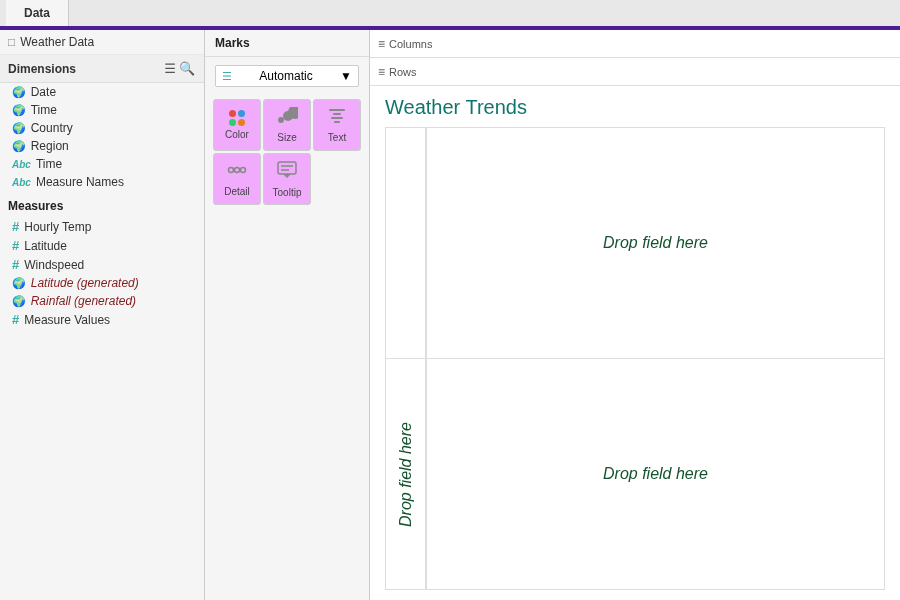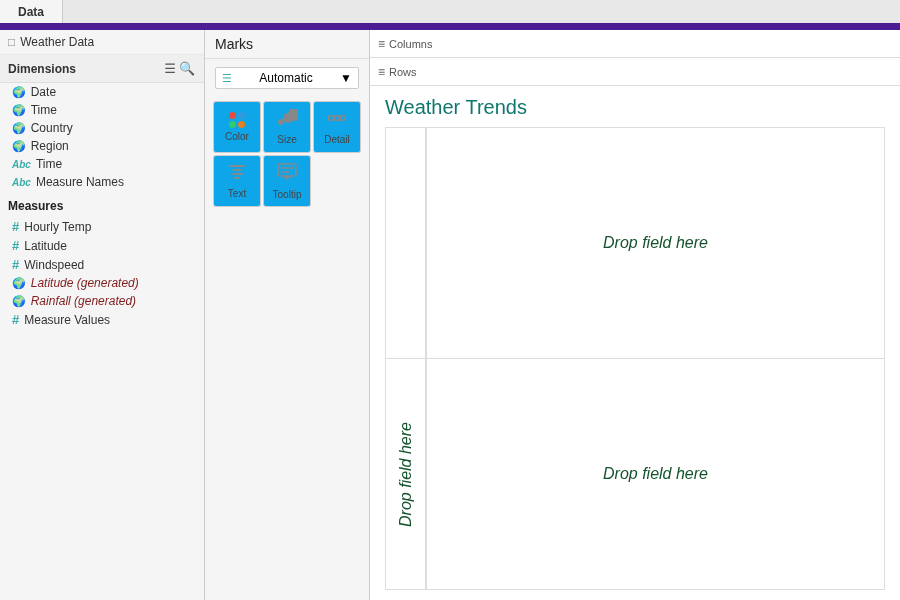--- a/index.html
+++ b/index.html
@@ -11,23 +11,24 @@
       height: 600px;
       overflow: hidden;
       display: flex;
       flex-direction: column;
     }
 
     
     .top-tabs {
       display: flex;
       background: #e8e8e8;
-      border-bottom: 7px solid #4c1d95;
+      border-bottom: 4px solid #4c1d95;
       height: 30px;
       align-items: stretch;
+      padding-left: 6px;
     }
     .top-tab {
       padding: 0 18px;
       display: flex;
       align-items: center;
       cursor: pointer;
       font-size: 12px;
       color: #333;
       border-right: 1px solid #ccc;
       background: #e0e0e0;
@@ -133,22 +134,22 @@
 
     
     .marks-panel {
       width: 165px;
       background: #f5f5f5;
       border-right: 1px solid #ccc;
       display: flex;
       flex-direction: column;
     }
     .marks-title {
-      font-weight: 400;
-      font-size: 14px;
+      font-weight: 700;
+      font-size: 12px;
       padding: 6px 10px;
       border-bottom: 1px solid #ddd;
       color: #222;
     }
     .marks-dropdown {
       margin: 8px 10px;
       padding: 3px 6px;
       background: white;
       border: 1px solid #ccc;
       border-radius: 2px;
@@ -167,21 +168,21 @@
       display: grid;
       grid-template-columns: 1fr 1fr 1fr;
       gap: 2px;
       padding: 4px 8px;
     }
     .marks-btn {
       display: flex;
       flex-direction: column;
       align-items: center;
       padding: 6px 4px;
-      background: #0ea5e9;
+      background: #f0abfc;
       border: 1px solid #ccc;
       border-radius: 3px;
       cursor: pointer;
       font-size: 10px;
       color: #444;
       gap: 3px;
       min-height: 52px;
       justify-content: center;
     }
     .marks-btn-icon {
@@ -416,39 +417,39 @@
             <circle cx="5" cy="13" r="3" fill="#888"></circle>
             <circle cx="12" cy="9" r="5" fill="#888"></circle>
             <circle cx="19" cy="5" r="7" fill="#888"></circle>
           </svg>
         </div>
         <span>Size</span>
       </div>
 
       <div class="marks-btn">
         <div class="marks-btn-icon">
-          <svg width="22" height="18" viewBox="0 0 22 18">
-            <circle cx="5" cy="9" r="2.5" fill="none" stroke="#888" stroke-width="1.5"></circle>
-            <circle cx="11" cy="9" r="2.5" fill="none" stroke="#888" stroke-width="1.5"></circle>
-            <circle cx="17" cy="9" r="2.5" fill="none" stroke="#888" stroke-width="1.5"></circle>
-          </svg>
-        </div>
-        <span>Detail</span>
-      </div>
-
-      <div class="marks-btn">
-        <div class="marks-btn-icon">
           <svg width="20" height="18" viewBox="0 0 20 18">
             <rect x="2" y="2" width="16" height="2" rx="1" fill="#888"></rect>
             <rect x="6" y="6" width="8" height="2" rx="1" fill="#888"></rect>
             <rect x="4" y="10" width="12" height="2" rx="1" fill="#888"></rect>
             <rect x="7" y="14" width="6" height="2" rx="1" fill="#888"></rect>
           </svg>
         </div>
         <span>Text</span>
+      </div>
+
+      <div class="marks-btn">
+        <div class="marks-btn-icon">
+          <svg width="22" height="18" viewBox="0 0 22 18">
+            <circle cx="5" cy="9" r="2.5" fill="none" stroke="#888" stroke-width="1.5"></circle>
+            <circle cx="11" cy="9" r="2.5" fill="none" stroke="#888" stroke-width="1.5"></circle>
+            <circle cx="17" cy="9" r="2.5" fill="none" stroke="#888" stroke-width="1.5"></circle>
+          </svg>
+        </div>
+        <span>Detail</span>
       </div>
 
       <div class="marks-btn">
         <div class="marks-btn-icon">
           <svg width="22" height="20" viewBox="0 0 22 20">
             <rect x="2" y="2" width="18" height="12" rx="2" fill="none" stroke="#888" stroke-width="1.5"></rect>
             <polygon points="7,14 11,18 15,14" fill="#888"></polygon>
             <line x1="5" y1="6" x2="17" y2="6" stroke="#888" stroke-width="1.5"></line>
             <line x1="5" y1="10" x2="13" y2="10" stroke="#888" stroke-width="1.5"></line>
           </svg>

